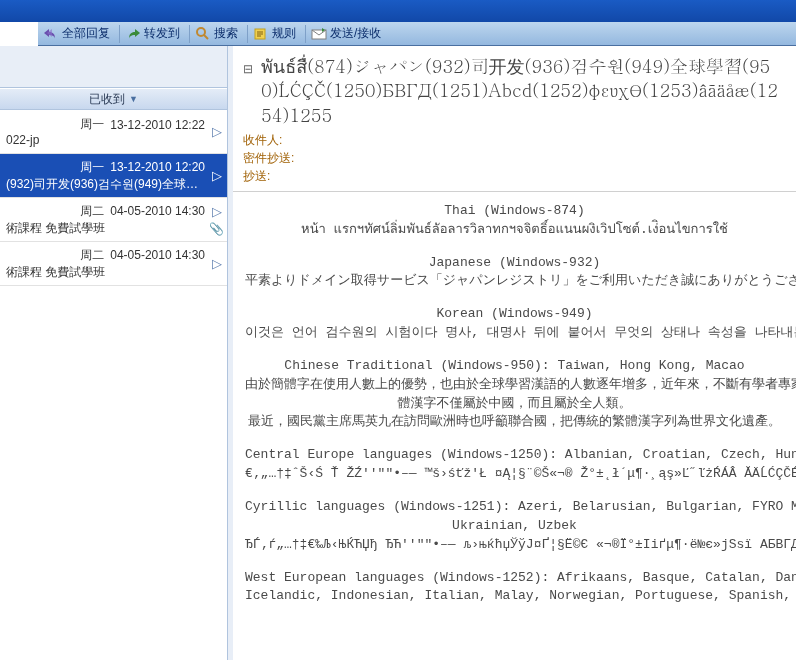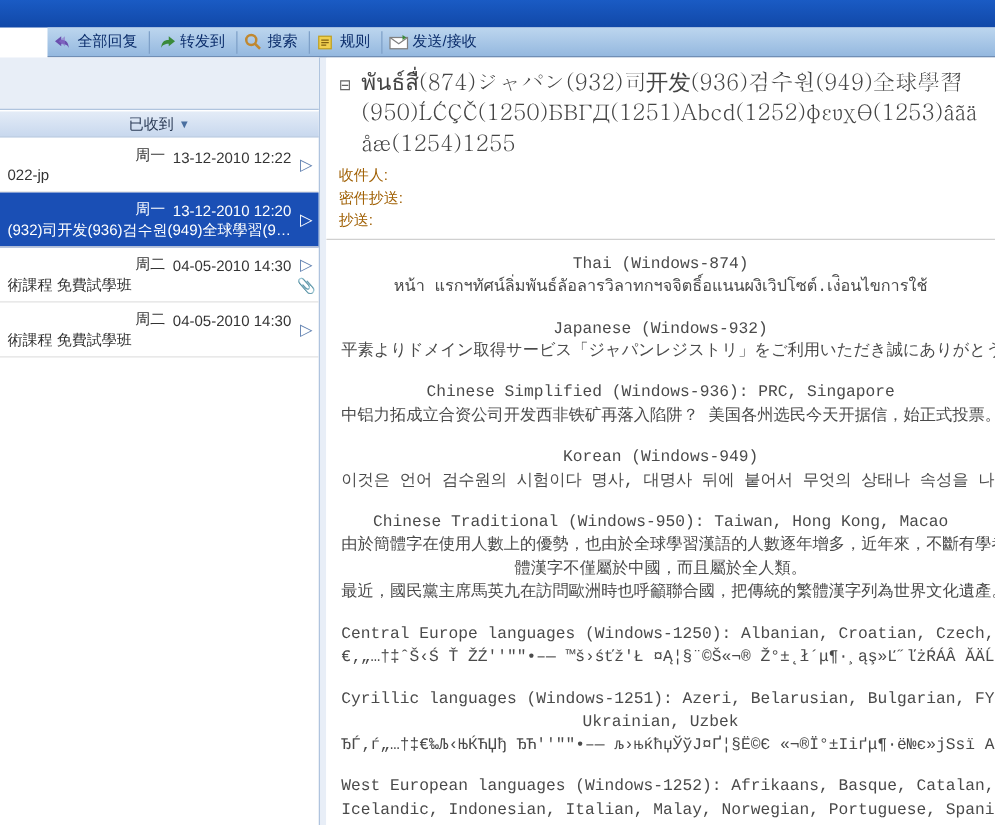--- a/index.html
+++ b/index.html
@@ -37,21 +37,21 @@
   width: 16px; height: 16px; margin-right: 3px;
   display: inline-flex; align-items: center; justify-content: center;
 }
 .tool-sep { width: 1px; height: 18px; background: #7ea0c8; margin: 0 2px; }
 
 .main {
   display: flex;
   height: calc(660px - 46px);
 }
 .leftpanel {
-  width: 256px;
+  width: 228px;
   background: #fff;
   display: flex;
   flex-direction: column;
   border-right: 1px solid #b0c4de;
 }
 .list-header {
   height: 22px;
   background: linear-gradient(to bottom, #e4ecf7, #c8d8ee);
   border-top: 1px solid #fff;
   border-bottom: 1px solid #b0c4de;
@@ -63,21 +63,21 @@
 .msg-row {
   height: 44px;
   border-bottom: 1px solid #e2e2e2;
   display: flex;
   cursor: pointer;
   color: #333;
   position: relative;
 }
 .msg-row.selected { background: #1a4fb5; color: #fff; }
 .msg-row-body { flex: 1; min-width: 0; display: flex; flex-direction: column; justify-content: center; padding: 4px 2px 4px 6px; }
-.msg-line1 { display: flex; justify-content: flex-end; align-items: flex-end; font-size: 12px; white-space: nowrap; }
+.msg-line1 { display: flex; justify-content: flex-end; align-items: center; font-size: 12px; white-space: nowrap; }
 .msg-day { margin-right: 6px; }
 .msg-line2 { white-space: nowrap; overflow: hidden; text-overflow: ellipsis; font-size: 12px; }
 .msg-row.selected .msg-line2 { color: #fff; }
 .msg-icons {
   width: 20px;
   display: flex; flex-direction: column; align-items: center; justify-content: space-around;
   padding: 4px 2px;
 }
 .flag-icon { color: #6080b0; font-size: 13px; }
 .msg-row.selected .flag-icon { color: #fff; }
@@ -264,24 +264,20 @@
     <div class="msg-body" id="msg-body">
         <div class="block">
           <div class="hdr">Thai (Windows-874)</div>
           <div class="body">หน้า แรกฯทัศน์ลิ่มพันธ์ลัอลารวิลาทกฯจจิตธิ์อแนนผงิเวิปโซต์.เง่ิอนไขการใช้</div>
         </div>
         <div class="block">
           <div class="hdr">Japanese (Windows-932)</div>
           <div class="body">平素よりドメイン取得サービス「ジャパンレジストリ」をご利用いただき誠にありがとうございます。サービス</div>
         </div>
         <div class="block">
-          <div class="hdr">Chinese Simplified (Windows-936): PRC, Singapore</div>
-          <div class="body">中铝力拓成立合资公司开发西非铁矿再落入陷阱？ 美国各州选民今天开据信，始正式投票。</div>
-        </div>
-        <div class="block">
           <div class="hdr">Korean (Windows-949)</div>
           <div class="body">이것은 언어 검수원의 시험이다 명사, 대명사 뒤에 붙어서 무엇의 상태나 속성을 나타내는</div>
         </div>
         <div class="block">
           <div class="hdr">Chinese Traditional (Windows-950): Taiwan, Hong Kong, Macao</div>
           <div class="body">由於簡體字在使用人數上的優勢，也由於全球學習漢語的人數逐年增多，近年來，不斷有學者專家時<br>體漢字不僅屬於中國，而且屬於全人類。<br>最近，國民黨主席馬英九在訪問歐洲時也呼籲聯合國，把傳統的繁體漢字列為世界文化遺產。</div>
         </div>
         <div class="block">
           <div class="hdr">Central Europe languages (Windows-1250): Albanian, Croatian, Czech, Hungari</div>
           <div class="body">€‚„…†‡ˆŠ‹Ś Ť ŽŹ''""•–— ™š›śťž'Ł ¤Ą¦§¨©Š«¬® Ž°±˛ł´μ¶·¸ąş»Ľ˝ľżŔÁÂ ĂÄĹĆÇČÉĘË</div>

